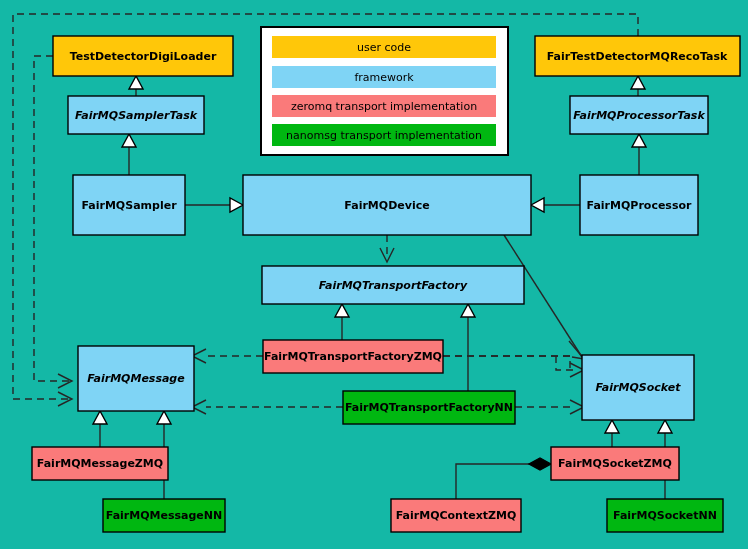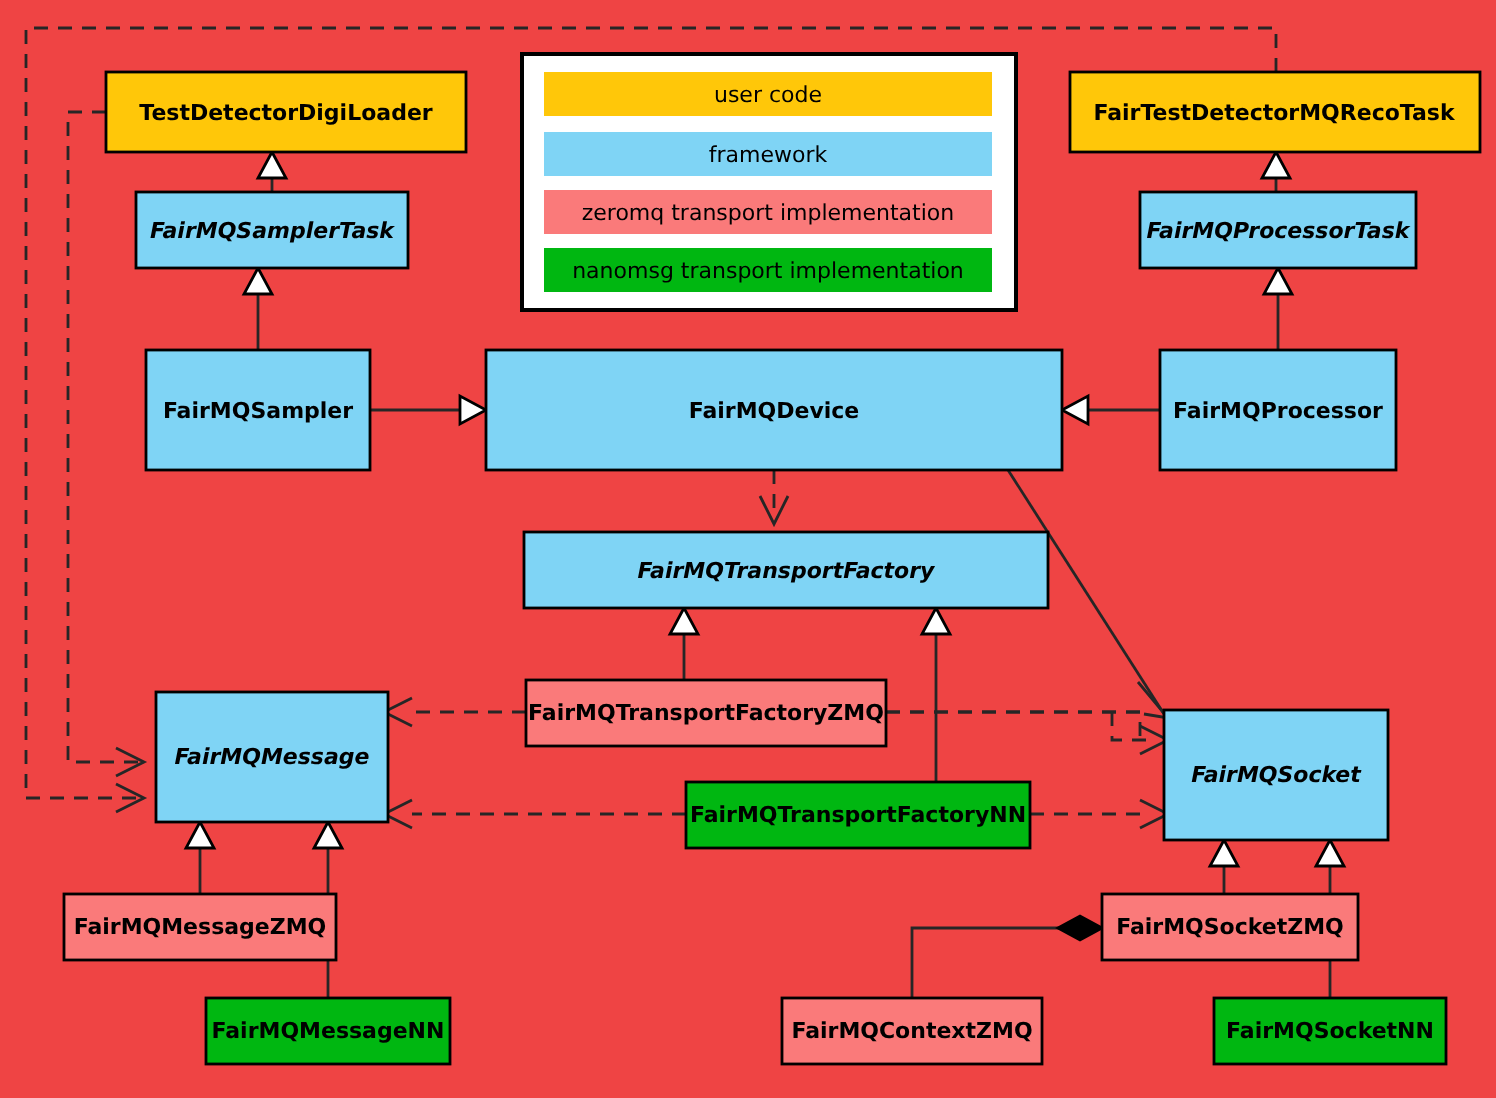--- a/index.html
+++ b/index.html
@@ -10,21 +10,21 @@
   body {
     width: 748px;
     height: 549px;
     font-family: "DejaVu Sans", "Liberation Sans", sans-serif;
     overflow: hidden;
   }
   #diagram {
     position: relative;
     width: 748px;
     height: 549px;
-    background: #ef4444;
+    background: #14b8a6;
   }
   svg#canvas {
     position: absolute;
     top: 0;
     left: 0;
     width: 748px;
     height: 549px;
   }
   .node-label {
     font-family: "DejaVu Sans", "Liberation Sans", sans-serif;

